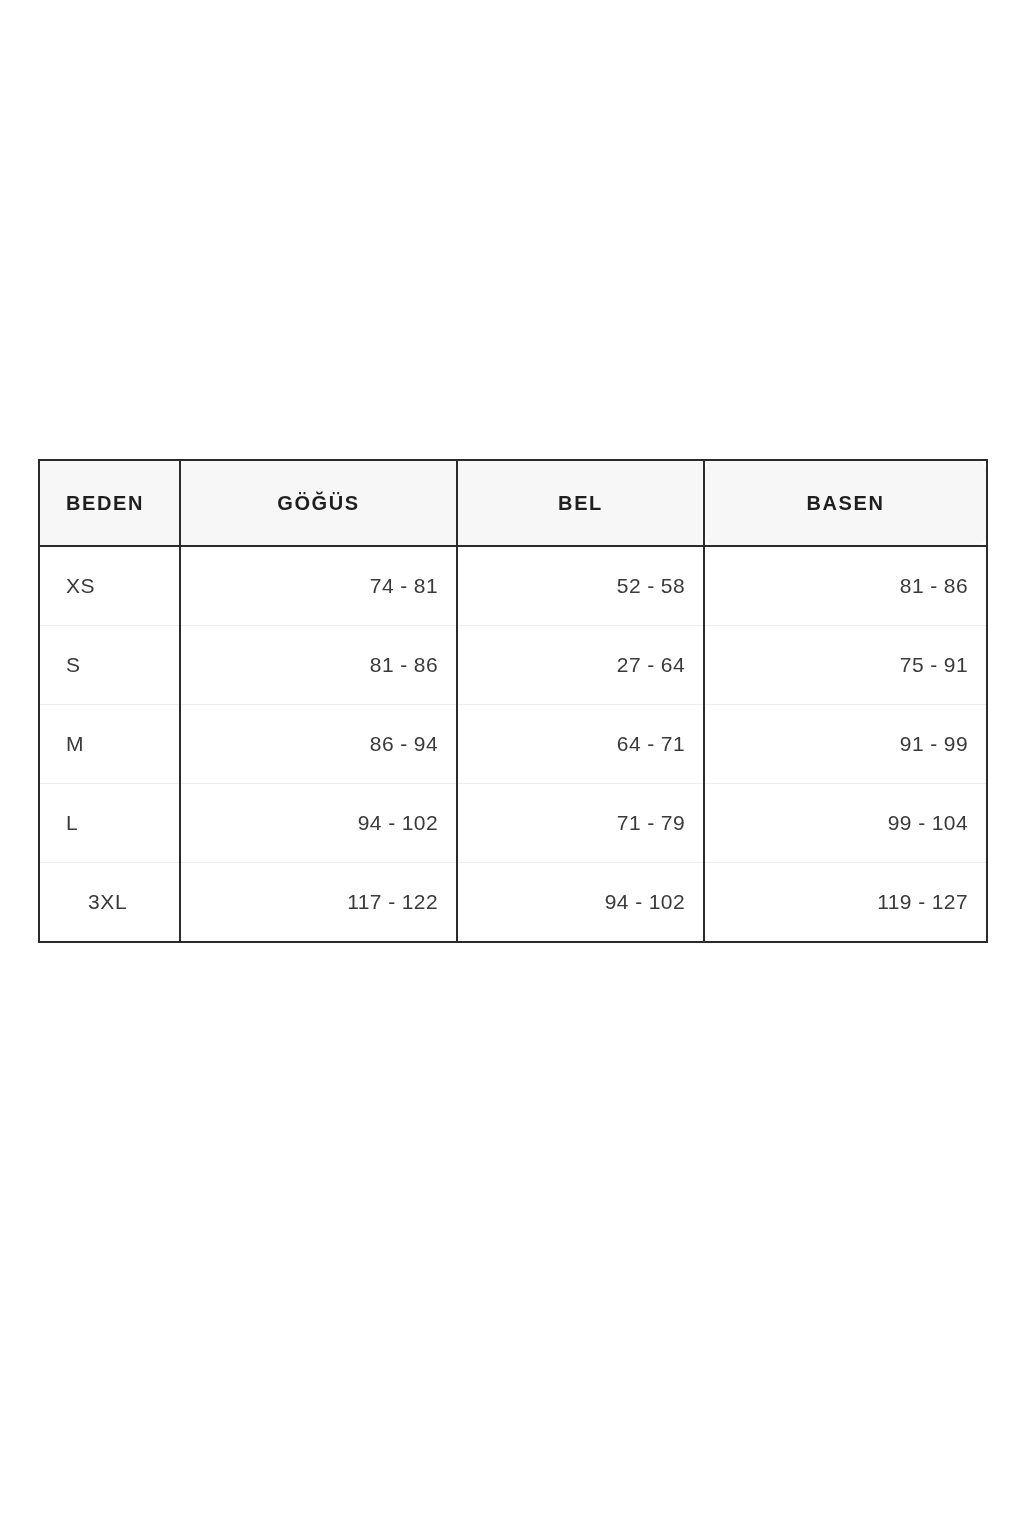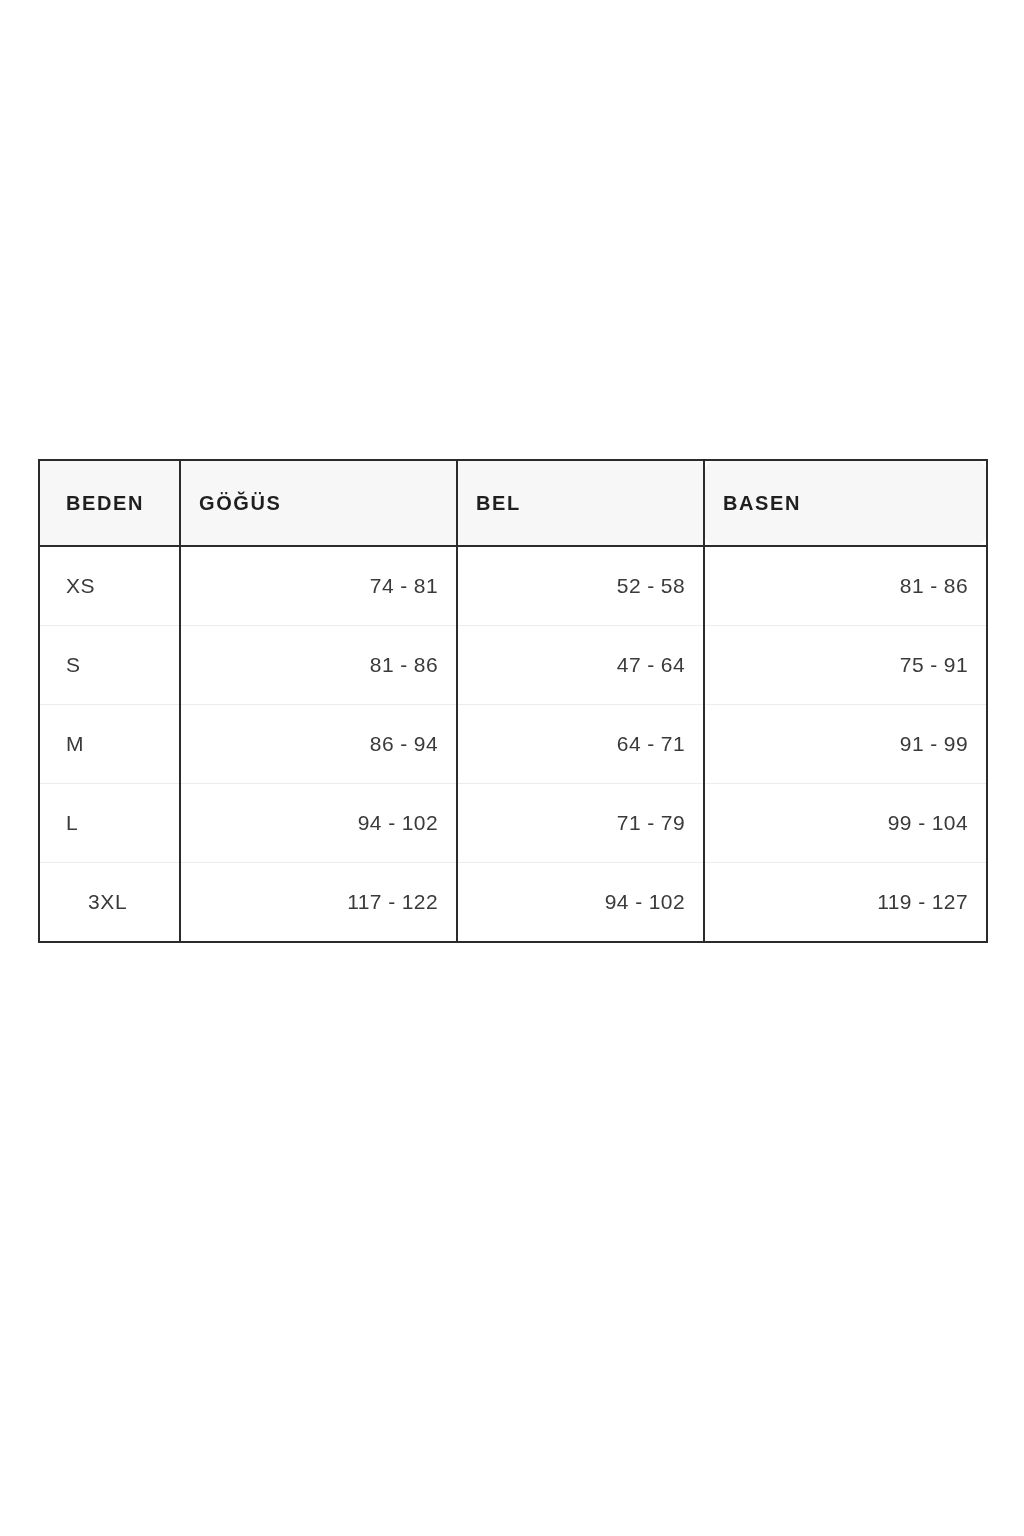--- a/index.html
+++ b/index.html
@@ -47,21 +47,21 @@
   table.size-table thead th {
     background: #f7f7f7;
     font-size: 20px;
     font-weight: bold;
     letter-spacing: 1.6px;
     color: #1f1f1f;
     height: 84px;
     padding: 0 18px;
     border-right: 2px solid #2b2b2b;
     border-bottom: 2px solid #2b2b2b;
-    text-align: left;
+    text-align: center;
     vertical-align: middle;
   }
   table.size-table thead th.th-beden {
     text-align: left;
     padding-left: 26px;
   }
   table.size-table thead th:last-child {
     border-right: none;
     border-radius: 14px;
   }
@@ -115,21 +115,21 @@
       <tbody>
         <tr>
           <td class="cell-beden">XS</td>
           <td>74 - 81</td>
           <td>52 - 58</td>
           <td>81 - 86</td>
         </tr>
         <tr>
           <td class="cell-beden">S</td>
           <td>81 - 86</td>
-          <td>47 - 64</td>
+          <td>27 - 64</td>
           <td>75 - 91</td>
         </tr>
         <tr>
           <td class="cell-beden">M</td>
           <td>86 - 94</td>
           <td>64 - 71</td>
           <td>91 - 99</td>
         </tr>
         <tr>
           <td class="cell-beden">L</td>

